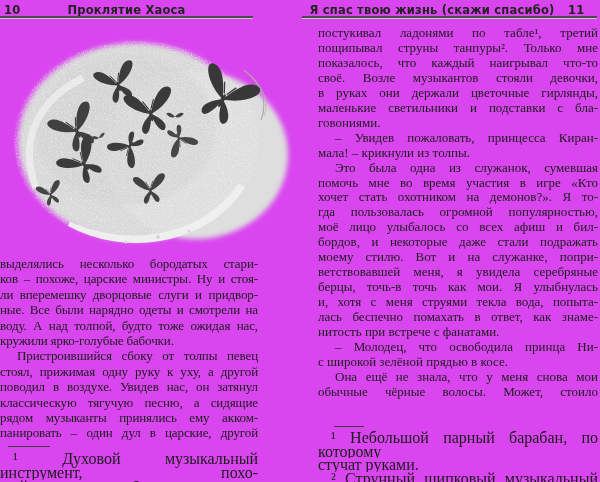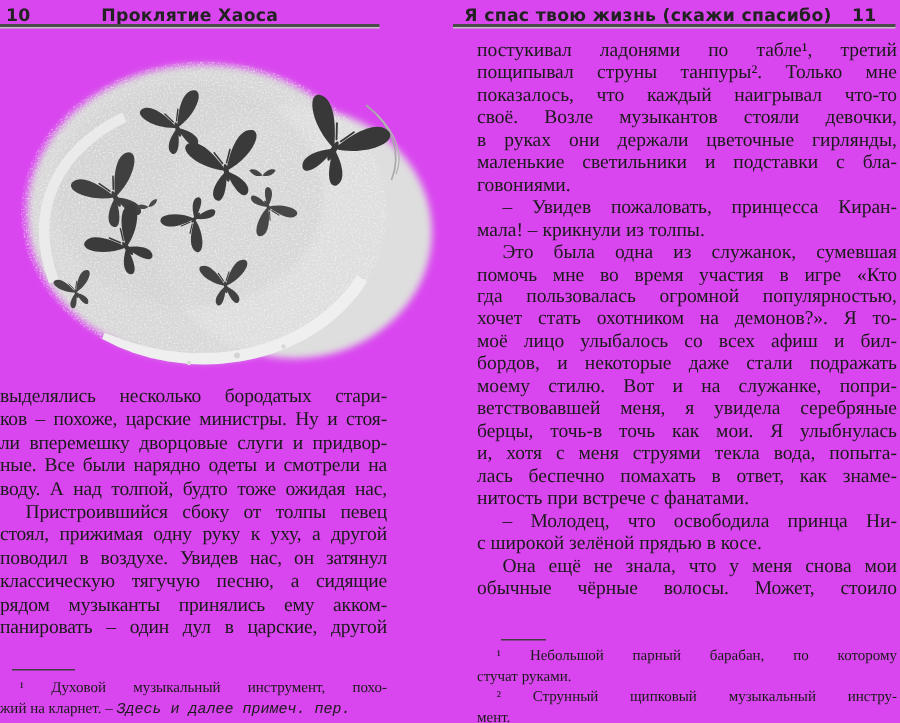--- a/index.html
+++ b/index.html
@@ -37,21 +37,21 @@
   .line.ind{text-indent:17px;}
   .line.last{text-align-last:left;}
 
   .fn-rule{position:absolute;height:1px;background:#3f3f3f;}
   #left-fn-rule{left:8px;top:446px;width:42px;}
   #right-fn-rule{left:34px;top:426px;width:30px;}
 
   .fn-block{position:absolute;}
   #left-fn{left:0;top:452px;width:258px;}
   #right-fn{left:18px;top:431px;width:280px;}
-  .fnline{font-size:10px;line-height:14px;text-align:justify;text-align-last:justify;overflow:hidden;}
+  .fnline{font-size:16px;line-height:14px;text-align:justify;text-align-last:justify;overflow:hidden;}
   #right-fn .fnline{line-height:13.5px;}
   .fnline.ind{text-indent:13px;}
   .fnline.last{text-align-last:left;}
   .fnline i{font-style:italic;font-family:Liberation Mono, monospace;}
 
   #illo{position:absolute;left:8px;top:30px;width:285px;height:225px;}
 </style>
 </head>
 <body>
 
@@ -114,20 +114,21 @@
       <use href="#bfly" transform="translate(142 158) rotate(-8) scale(0.9)" fill="#424242"></use>
       <use href="#bfly" transform="translate(42 163) rotate(-18) scale(0.7)" fill="#454545"></use>
     </svg>
 
     <div class="body-block" id="left-body">
         <div class="line">выделялись несколько бородатых стари-</div>
         <div class="line">ков – похоже, царские министры. Ну и стоя-</div>
         <div class="line">ли вперемешку дворцовые слуги и придвор-</div>
         <div class="line">ные. Все были нарядно одеты и смотрели на</div>
         <div class="line">воду. А над толпой, будто тоже ожидая нас,</div>
+        <div class="line last">кружили ярко-голубые бабочки.</div>
         <div class="line ind">Пристроившийся сбоку от толпы певец</div>
         <div class="line">стоял, прижимая одну руку к уху, а другой</div>
         <div class="line">поводил в воздухе. Увидев нас, он затянул</div>
         <div class="line">классическую тягучую песню, а сидящие</div>
         <div class="line">рядом музыканты принялись ему акком-</div>
         <div class="line">панировать – один дул в царские, другой</div>
       </div>
 
     <div class="fn-rule" id="left-fn-rule"></div>
     <div class="fn-block" id="left-fn">
@@ -146,22 +147,22 @@
         <div class="line">пощипывал струны танпуры². Только мне</div>
         <div class="line">показалось, что каждый наигрывал что-то</div>
         <div class="line">своё. Возле музыкантов стояли девочки,</div>
         <div class="line">в руках они держали цветочные гирлянды,</div>
         <div class="line">маленькие светильники и подставки с бла-</div>
         <div class="line last">говониями.</div>
         <div class="line ind">– Увидев пожаловать, принцесса Киран-</div>
         <div class="line last">мала! – крикнули из толпы.</div>
         <div class="line ind">Это была одна из служанок, сумевшая</div>
         <div class="line">помочь мне во время участия в игре «Кто</div>
+        <div class="line">хочет стать охотником на демонов?». Я то-</div>
         <div class="line">гда пользовалась огромной популярностью,</div>
-        <div class="line">хочет стать охотником на демонов?». Я то-</div>
         <div class="line">моё лицо улыбалось со всех афиш и бил-</div>
         <div class="line">бордов, и некоторые даже стали подражать</div>
         <div class="line">моему стилю. Вот и на служанке, попри-</div>
         <div class="line">ветствовавшей меня, я увидела серебряные</div>
         <div class="line">берцы, точь-в точь как мои. Я улыбнулась</div>
         <div class="line">и, хотя с меня струями текла вода, попыта-</div>
         <div class="line">лась беспечно помахать в ответ, как знаме-</div>
         <div class="line last">нитость при встрече с фанатами.</div>
         <div class="line ind">– Молодец, что освободила принца Ни-</div>
         <div class="line last">с широкой зелёной прядью в косе.</div>

